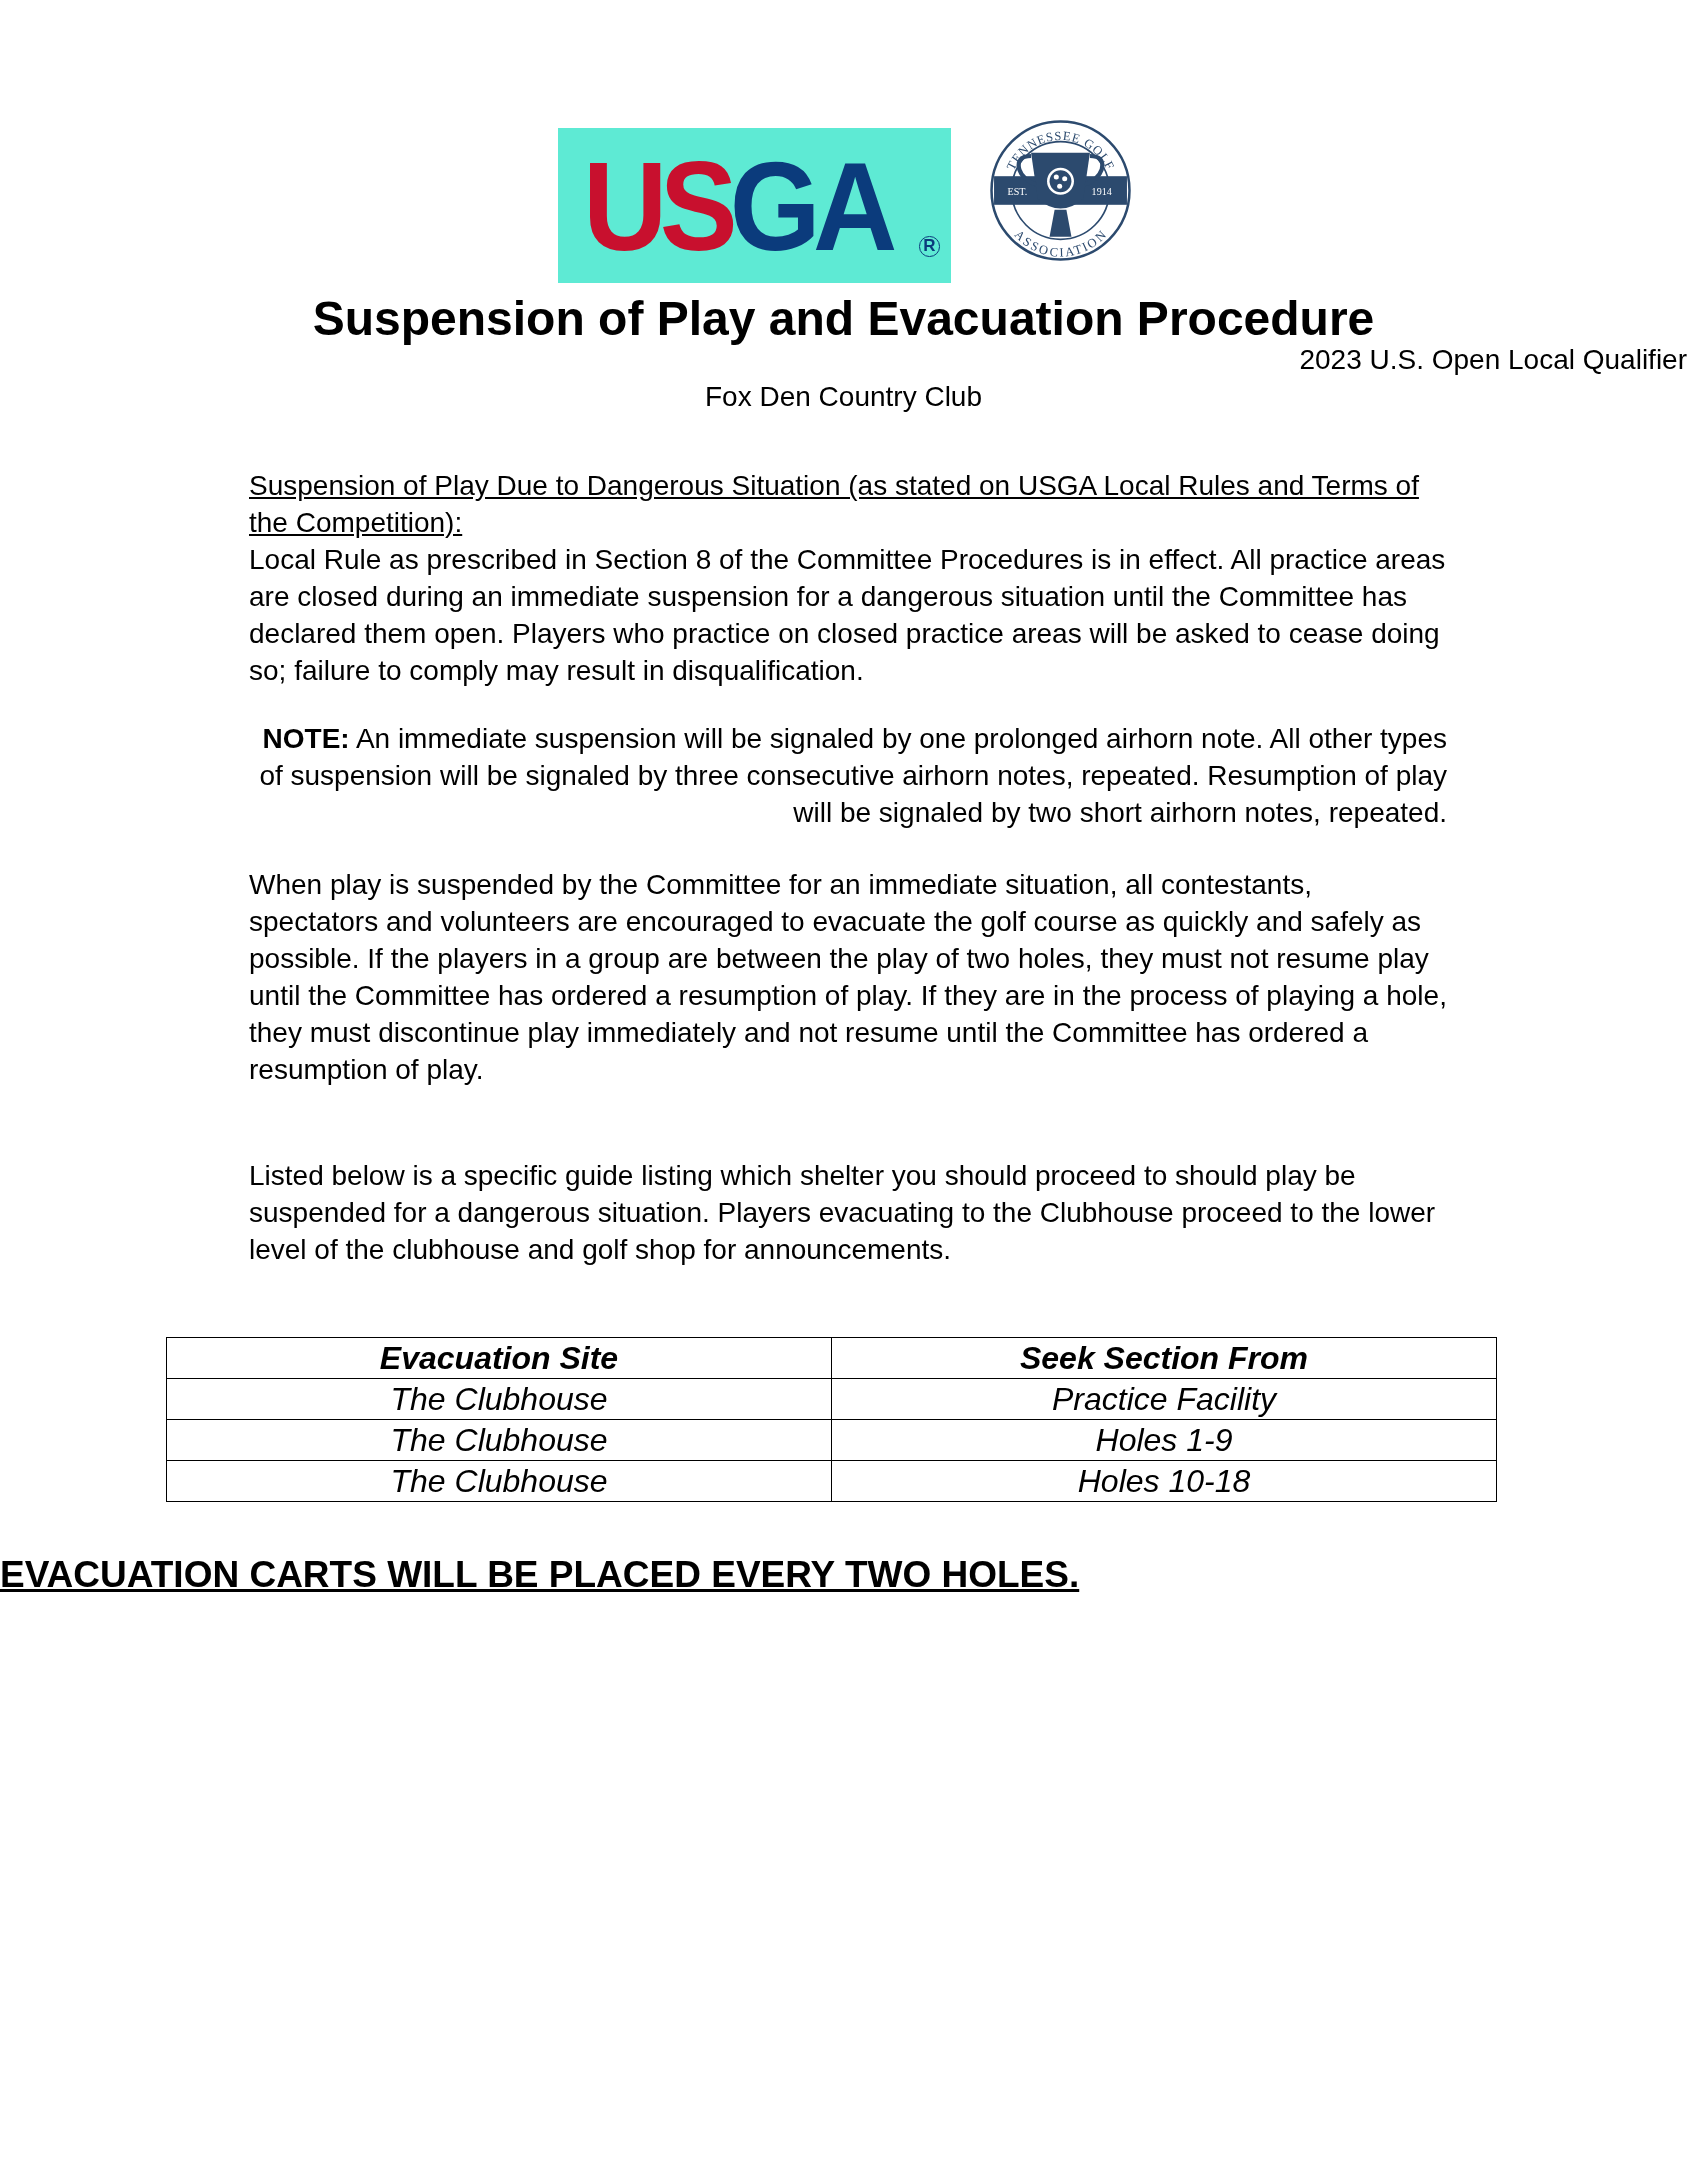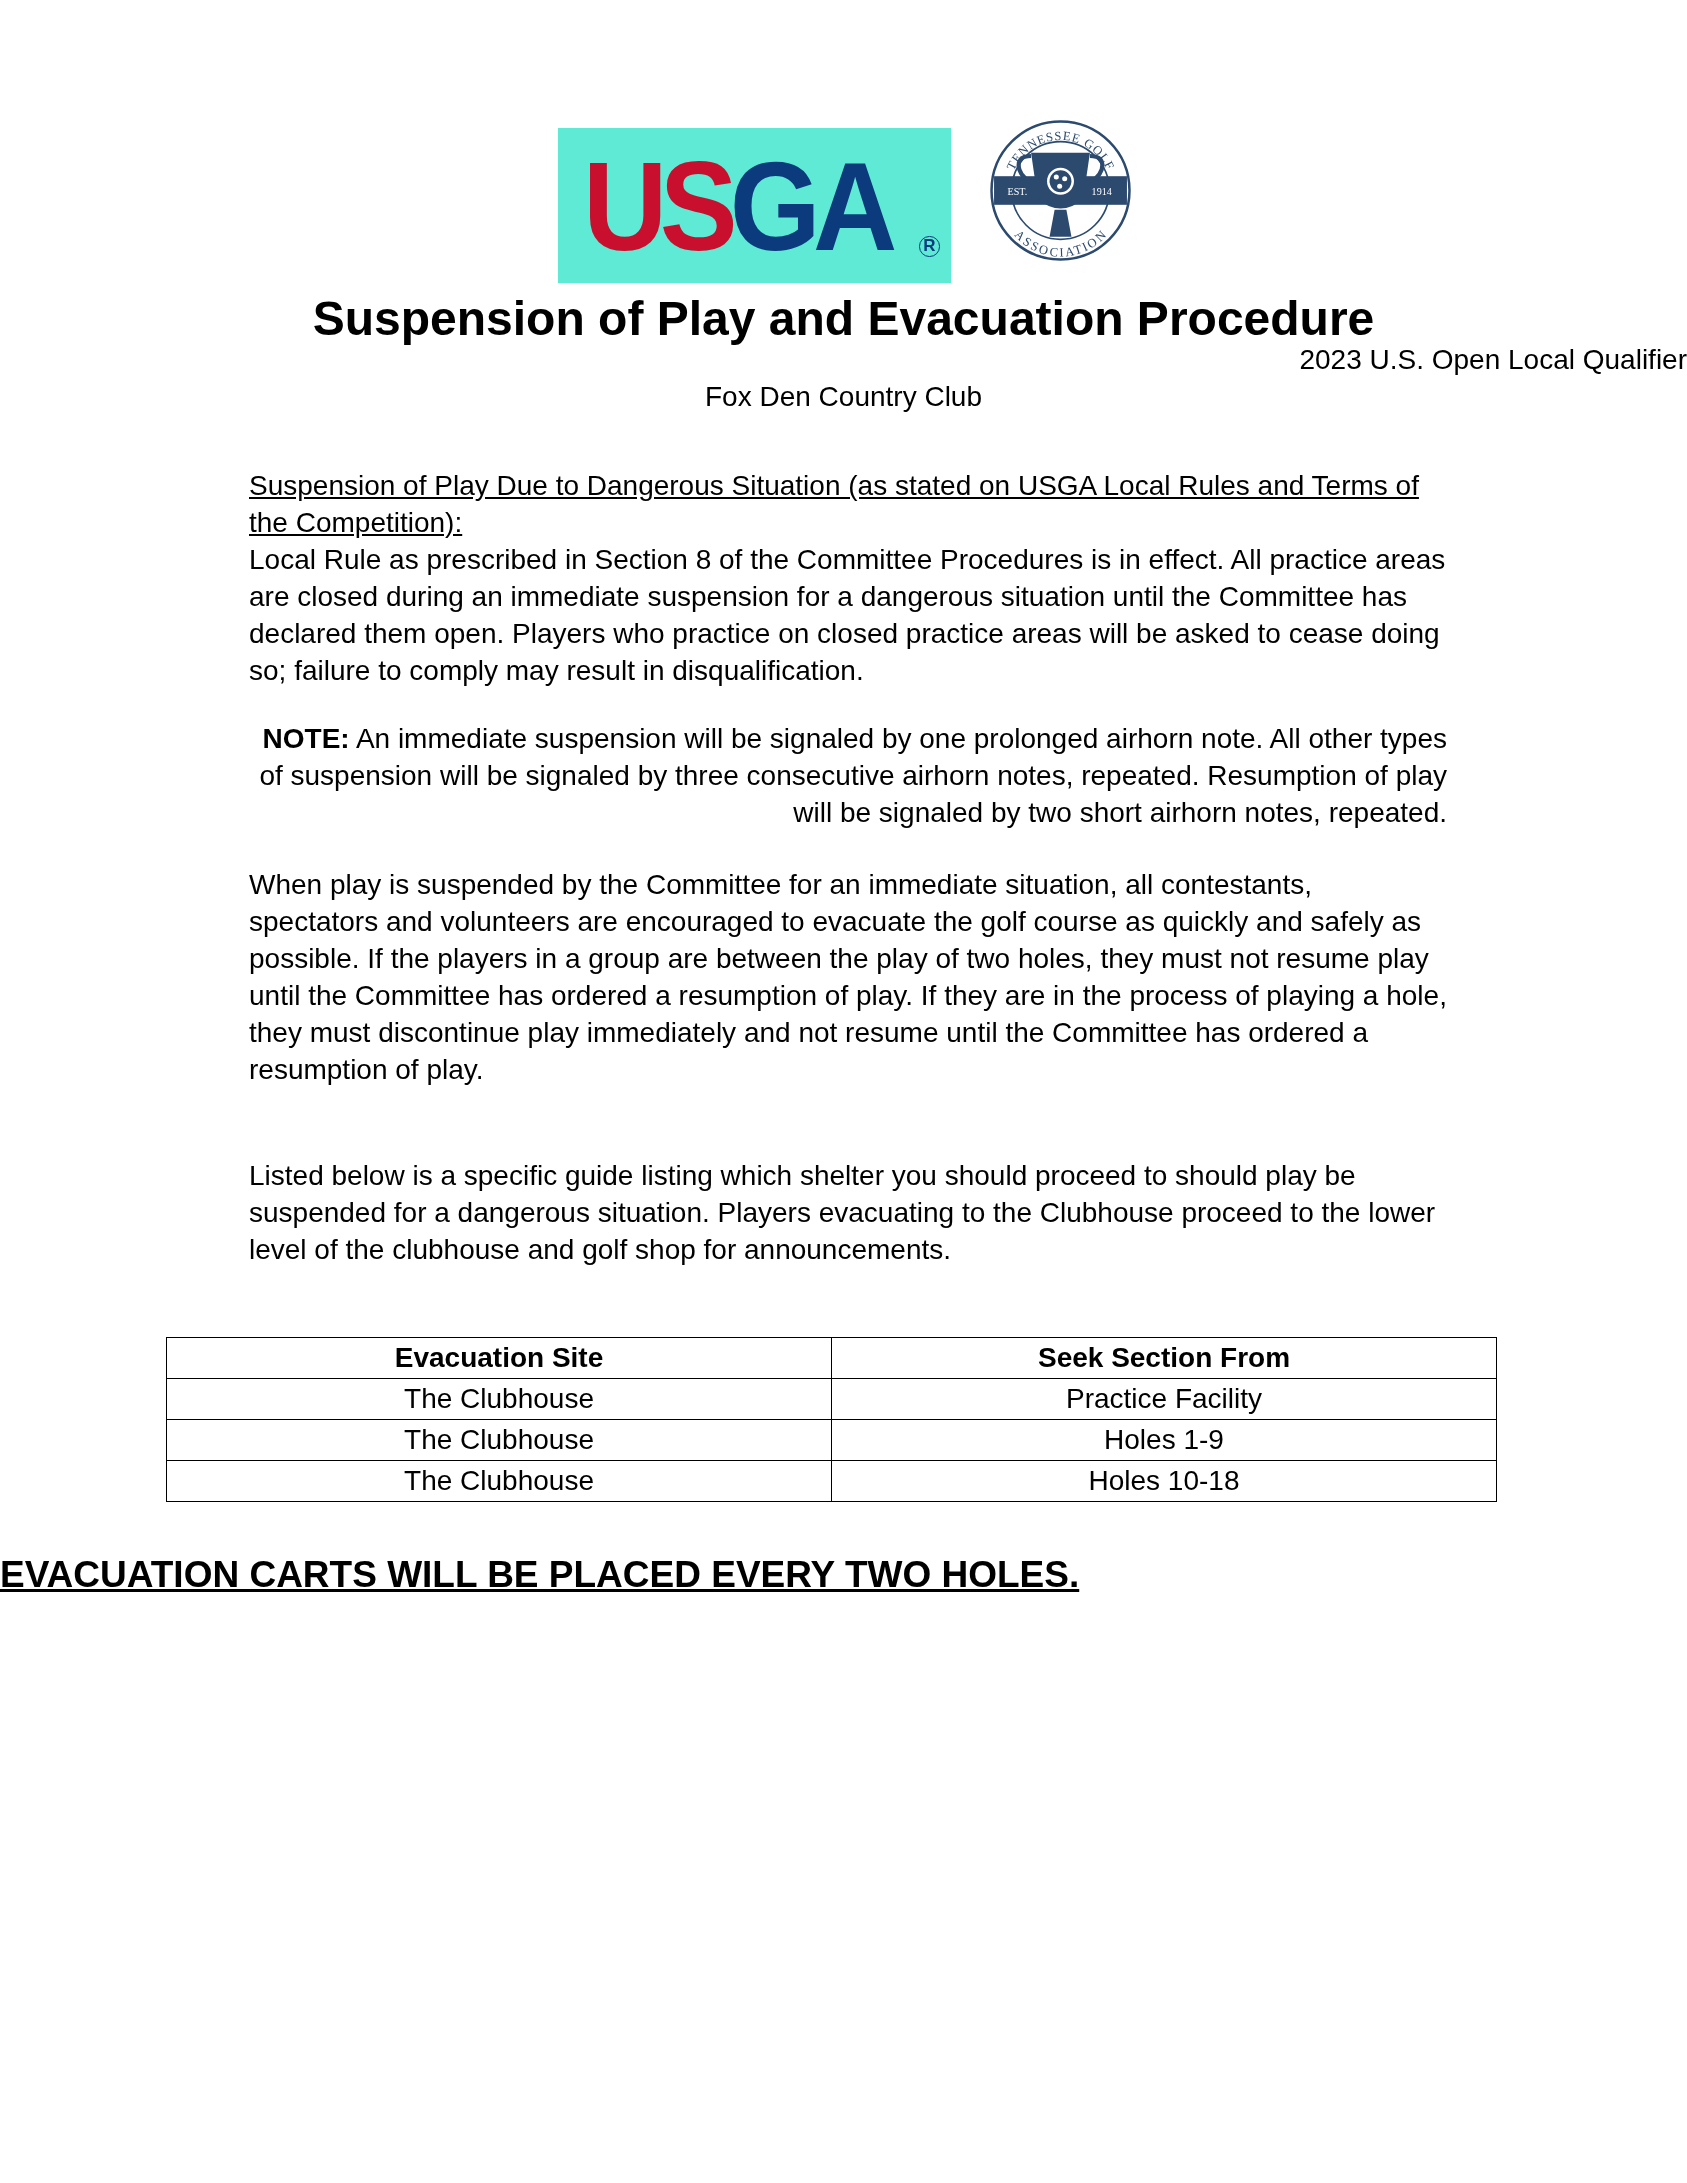--- a/index.html
+++ b/index.html
@@ -22,21 +22,21 @@
   .sub1 { top: 344px; text-align: right; }
   .sub2 { top: 381px; }
   .body-block { position: absolute; left: 249px; width: 1198px; font-size: 28px; line-height: 37px; }
   .hdr { font-weight: normal; text-decoration: underline; }
   .b { font-weight: bold; }
   .sec1 { top: 467px; }
   .sec2 { top: 720px; text-align: right; }
   .sec3 { top: 866px; }
   .sec4 { top: 1157px; }
   table.evac { position: absolute; left: 166px; top: 1337px; width: 1331px; border-collapse: collapse;
-               font-size: 28px; }
+               font-size: 32px; font-style: italic; }
   table.evac th, table.evac td { border: 1.7px solid #000; height: 40px; padding: 0; text-align: center;
                font-weight: normal; width: 50%; }
   table.evac th { font-weight: bold; }
   .footer-note { position: absolute; top: 1554px; left: 0; width: 1430px; text-align: left;
                  font-size: 37px; font-weight: bold; text-decoration: underline; }
 </style>
 </head>
 <body>
 
 <div class="logos">

